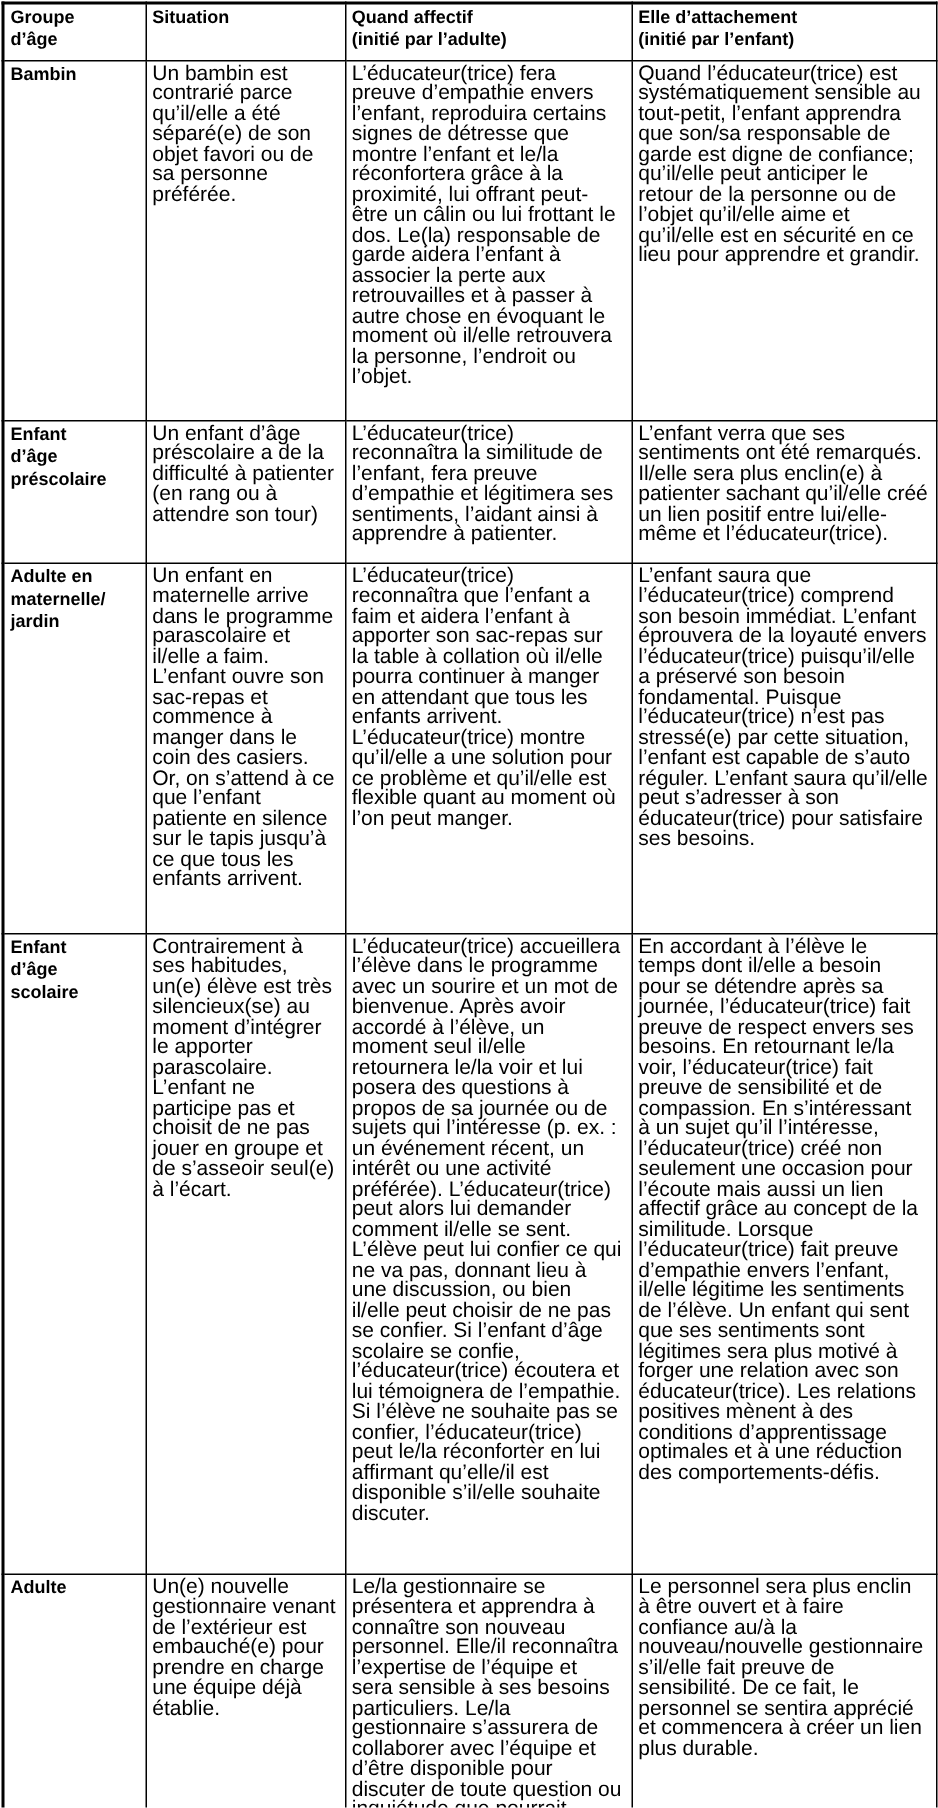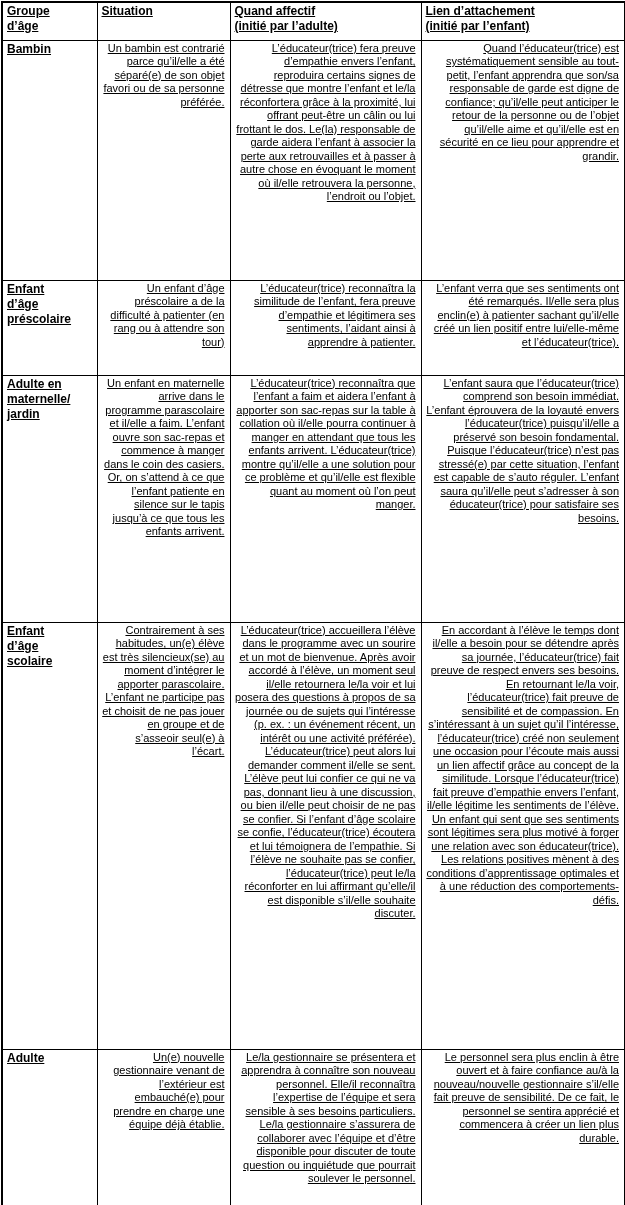--- a/index.html
+++ b/index.html
@@ -11,21 +11,20 @@
   body {
     font-family: "Liberation Sans", "DejaVu Sans", sans-serif;
     color: #000000;
   }
   .page {
     width: 625px;
     height: 1205px;
     box-sizing: border-box;
     padding: 1px;
     background: #ffffff;
-    text-decoration: underline;
   }
   table.doc-table {
     border-collapse: collapse;
     table-layout: fixed;
     width: 623px;
     border: 2px solid #000000;
   }
   table.doc-table th,
   table.doc-table td {
     border: 1px solid #000000;
@@ -41,23 +40,23 @@
     line-height: 15px;
     white-space: pre-line;
   }
   td.group-cell {
     font-weight: bold;
     font-size: 12px;
     line-height: 15px;
     white-space: pre-line;
   }
   td.body-cell {
-    font-size: 11px;
+    font-size: 14px;
     line-height: 13.5px;
-    text-align: right;
+    text-align: left;
   }
   tr.r-header { height: 38px; }
   tr.r-0 { height: 240px; }
   tr.r-1 { height: 95px; }
   tr.r-2 { height: 247px; }
   tr.r-3 { height: 427px; }
   tr.r-4 { height: 192px; border-radius: 25px; }
 </style>
 </head>
 <body>
@@ -70,21 +69,21 @@
       <col style="width:191px">
       <col style="width:204px">
     </colgroup>
     <tbody>
         <tr class="r-header">
       <th class="hdr">Groupe
 d’âge</th>
       <th class="hdr">Situation</th>
       <th class="hdr">Quand affectif
 (initié par l’adulte)</th>
-      <th class="hdr">Lien d’attachement
+      <th class="hdr">Elle d’attachement
 (initié par l’enfant)</th>
     </tr>
     <tr class="r-0">
       <td class="group-cell">Bambin</td>
       <td class="body-cell">Un bambin est contrarié parce qu’il/elle a été séparé(e) de son objet favori ou de sa personne préférée.</td>
       <td class="body-cell">L’éducateur(trice) fera preuve d’empathie envers l’enfant, reproduira certains signes de détresse que montre l’enfant et le/la réconfortera grâce à la proximité, lui offrant peut-être un câlin ou lui frottant le dos. Le(la) responsable de garde aidera l’enfant à associer la perte aux retrouvailles et à passer à autre chose en évoquant le moment où il/elle retrouvera la personne, l’endroit ou l’objet.</td>
       <td class="body-cell">Quand l’éducateur(trice) est systématiquement sensible au tout-petit, l’enfant apprendra que son/sa responsable de garde est digne de confiance; qu’il/elle peut anticiper le retour de la personne ou de l’objet qu’il/elle aime et qu’il/elle est en sécurité en ce lieu pour apprendre et grandir.</td>
     </tr>
     <tr class="r-1">
       <td class="group-cell">Enfant

